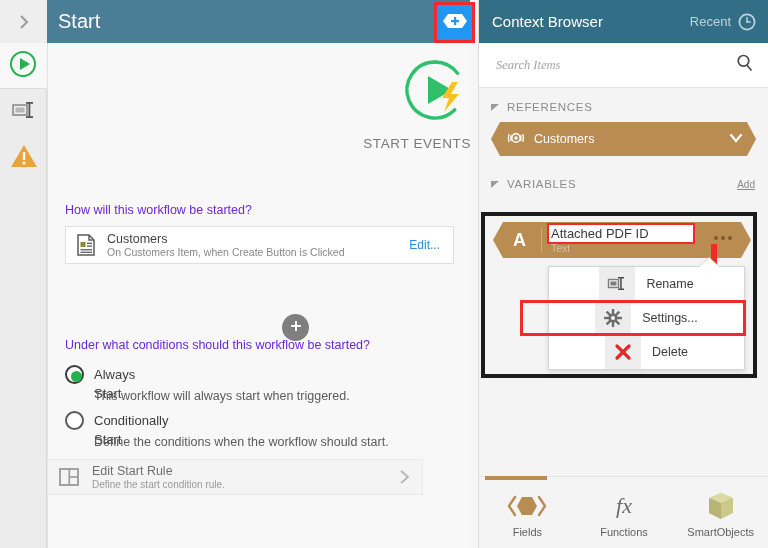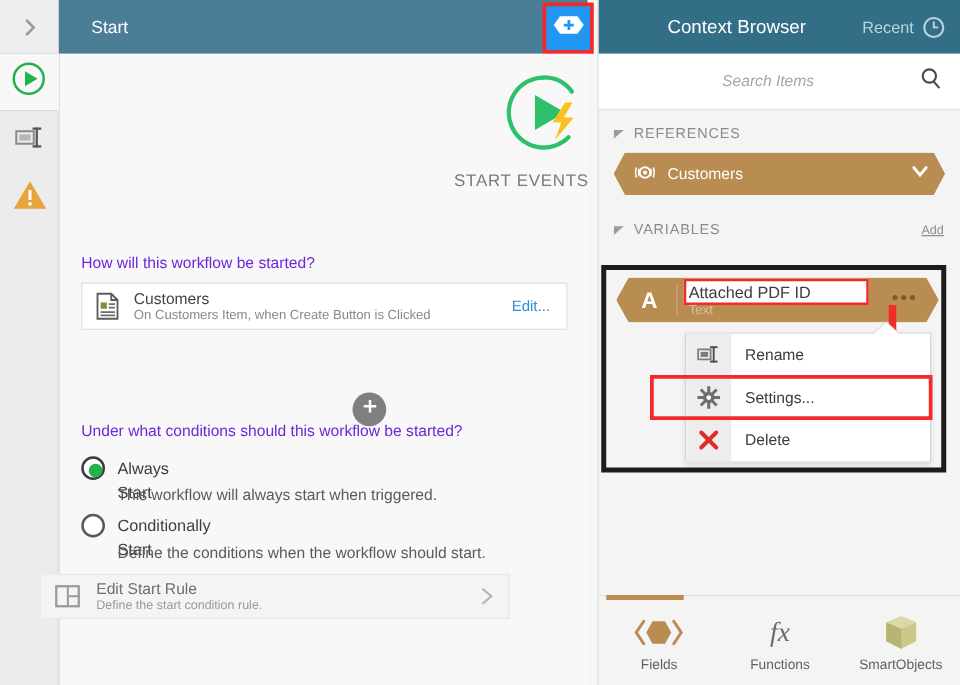--- a/index.html
+++ b/index.html
@@ -32,21 +32,21 @@
   #collapse-tab {
     position: absolute; left: 0; top: 0;
     width: 47px; height: 43px;
     background: #eeeeee;
     display: flex; align-items: center; justify-content: center;
   }
   #collapse-tab svg { display:block; }
   #main-title {
     position: absolute; left: 58px; top: 0;
     height: 43px; line-height: 43px;
-    color: #ffffff; font-size: 14px; margin-left: 15px;
+    color: #ffffff; font-size: 20px;
   }
   #add-step-btn {
     position: absolute; left: 437px; top: 5px;
     width: 35px; height: 35px;
     background: #2196f3;
     display:flex; align-items:center; justify-content:center;
   }
   #add-step-highlight {
     position: absolute; left: 434px; top: 2px;
     width: 41px; height: 41px;
@@ -136,21 +136,21 @@
   .radio-label {
     position:absolute; left: 29px; top: 0px;
     font-size: 13px; color: #3d3d3d; line-height: 19px;
   }
   .radio-desc {
     position: absolute; left: 46px;
     font-size: 12.5px; color: #5b5b5b;
   }
 
   #edit-start-rule {
-    position: absolute; left: 32px; top: 459px;
+    position: absolute; left: 47px; top: 459px;
     width: 376px; height: 36px;
     background: #f4f4f4;
     border: 1px solid #eaeaea;
     display: flex; align-items: center;
   }
   #esr-icon { margin-left: 10px; margin-right: 12px; display: flex; }
   #esr-texts { flex: 1; }
   #esr-title { font-size: 12.5px; color: #6f6f6f; line-height: 14px; }
   #esr-sub { font-size: 10px; color: #9a9a9a; line-height: 13px; }
   #esr-chev { margin-right: 11px; display:flex; }
@@ -160,36 +160,35 @@
     position: absolute; left: 478px; top: 0;
     width: 290px; height: 548px;
     background: #f4f4f4;
     border-left: 1px solid #dcdcdc;
   }
   #cb-header {
     height: 43px; background: #336e87;
     display: flex; align-items: center;
     padding: 0 12px 0 13px;
   }
-  #cb-title { color: #ffffff; font-size: 15px; flex: 1; text-align: right; }
+  #cb-title { color: #ffffff; font-size: 15px; flex: 1; }
   #cb-recent { color: #bcd4df; font-size: 13px; margin-right: 7px; margin-left: 45px; }
   #cb-clock { display:flex; }
 
   #cb-search {
     height: 45px; background: #ffffff;
     border-bottom: 1px solid #e4e4e4;
     display: flex; align-items: center;
     padding: 0 13px 0 15px;
   }
   #cb-search input {
     flex: 1; border: none; outline: none;
-    font-family: Liberation Sans, sans-serif;
+    font-family: Liberation Serif, serif;
     font-size: 12.5px; font-style: italic; color: #9a9a9a;
     background: transparent;
-    text-align: center;
   }
   #cb-search input::placeholder { color:#a6a6a6; font-style: italic; }
 
   .section-head {
     display: flex; align-items: center;
     padding: 13px 13px 5px 12px;
   }
   .sec-caret { margin-right: 7px; display:flex; }
   .sec-title { font-size: 11.5px; color: #8b8b8b; letter-spacing: .7px; flex:1; }
   .sec-action { font-size: 10px; color: #8b8b8b; text-decoration: underline; margin-left: 48px; }
@@ -273,20 +272,21 @@
     border-right: 10px solid transparent;
     border-bottom: 9px solid #ffffff;
     filter: drop-shadow(0 -1px 0 #d5d5d5);
   }
   .ctx-item {
     position: relative;
     height: 34px;
     display: flex; align-items: center;
     border-bottom: 1px solid #e6e6e6;
     background: #ffffff;
+    justify-content: center;
   }
   .ctx-item:last-child { border-bottom: none; }
   .ctx-ico {
     width: 36px; height: 100%;
     background: #ededed;
     display:flex; align-items:center; justify-content:center;
     flex-shrink: 0;
   }
   .ctx-label {
     padding-left: 11px; font-size: 12.5px; color: #3c3c3c;

